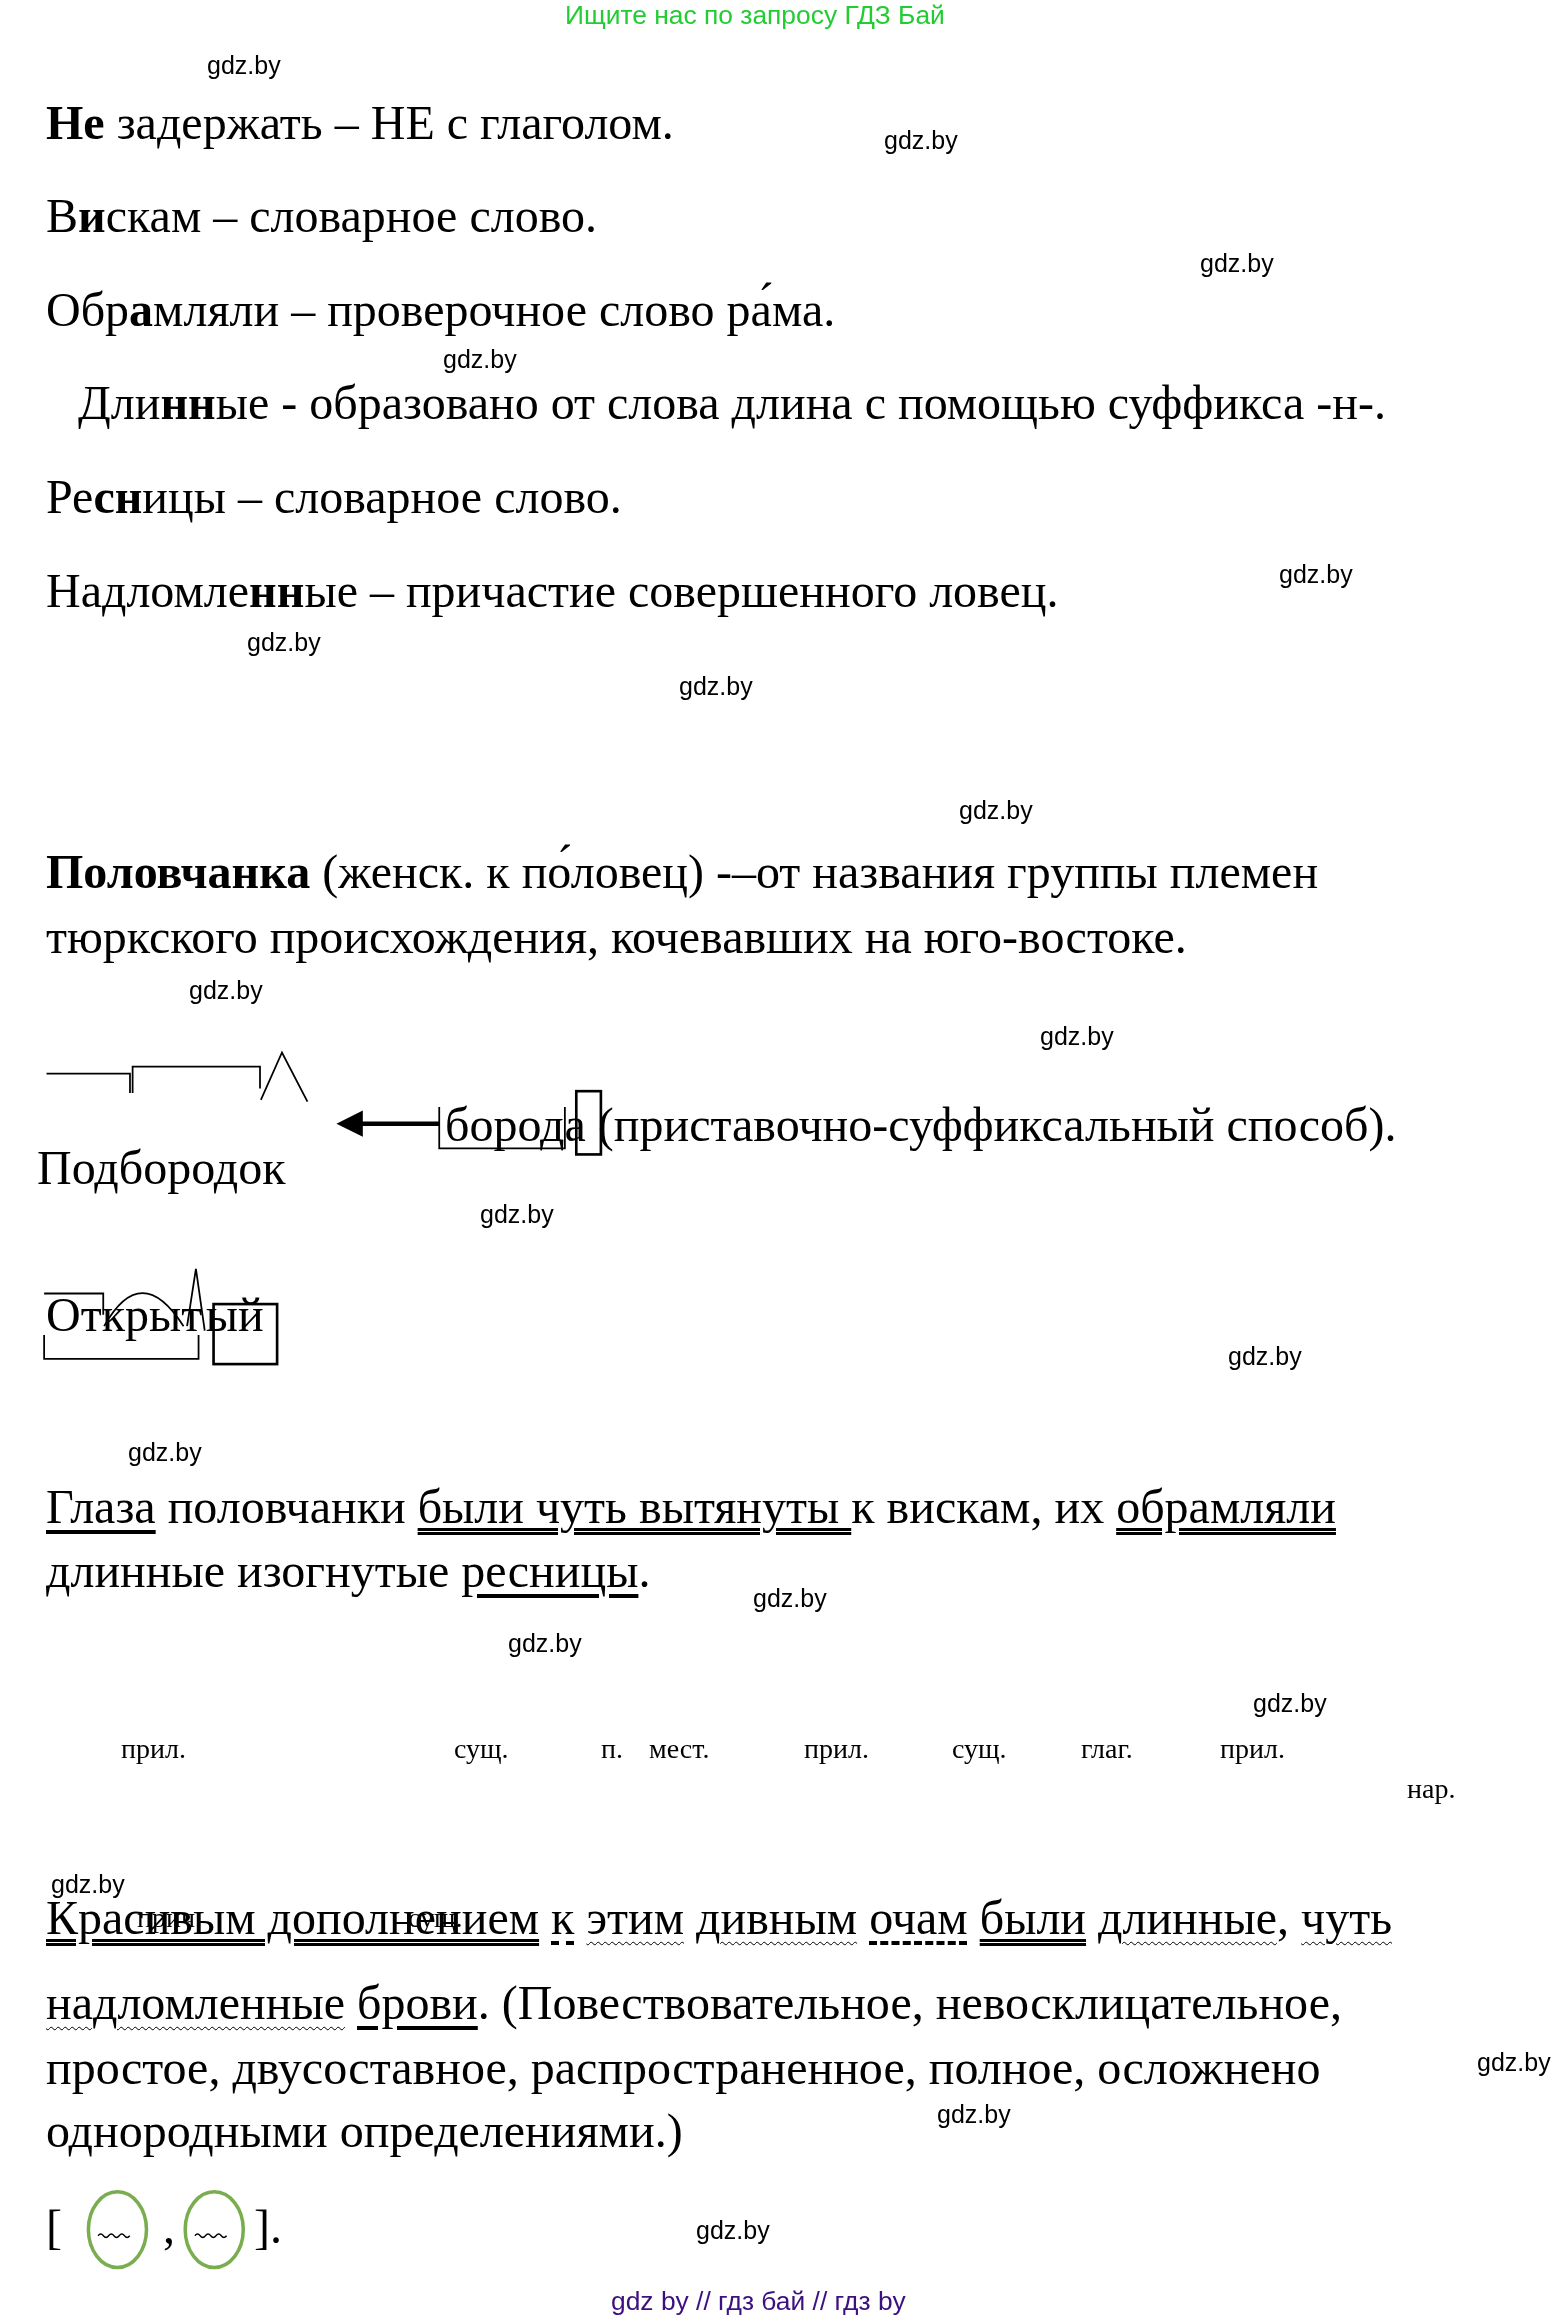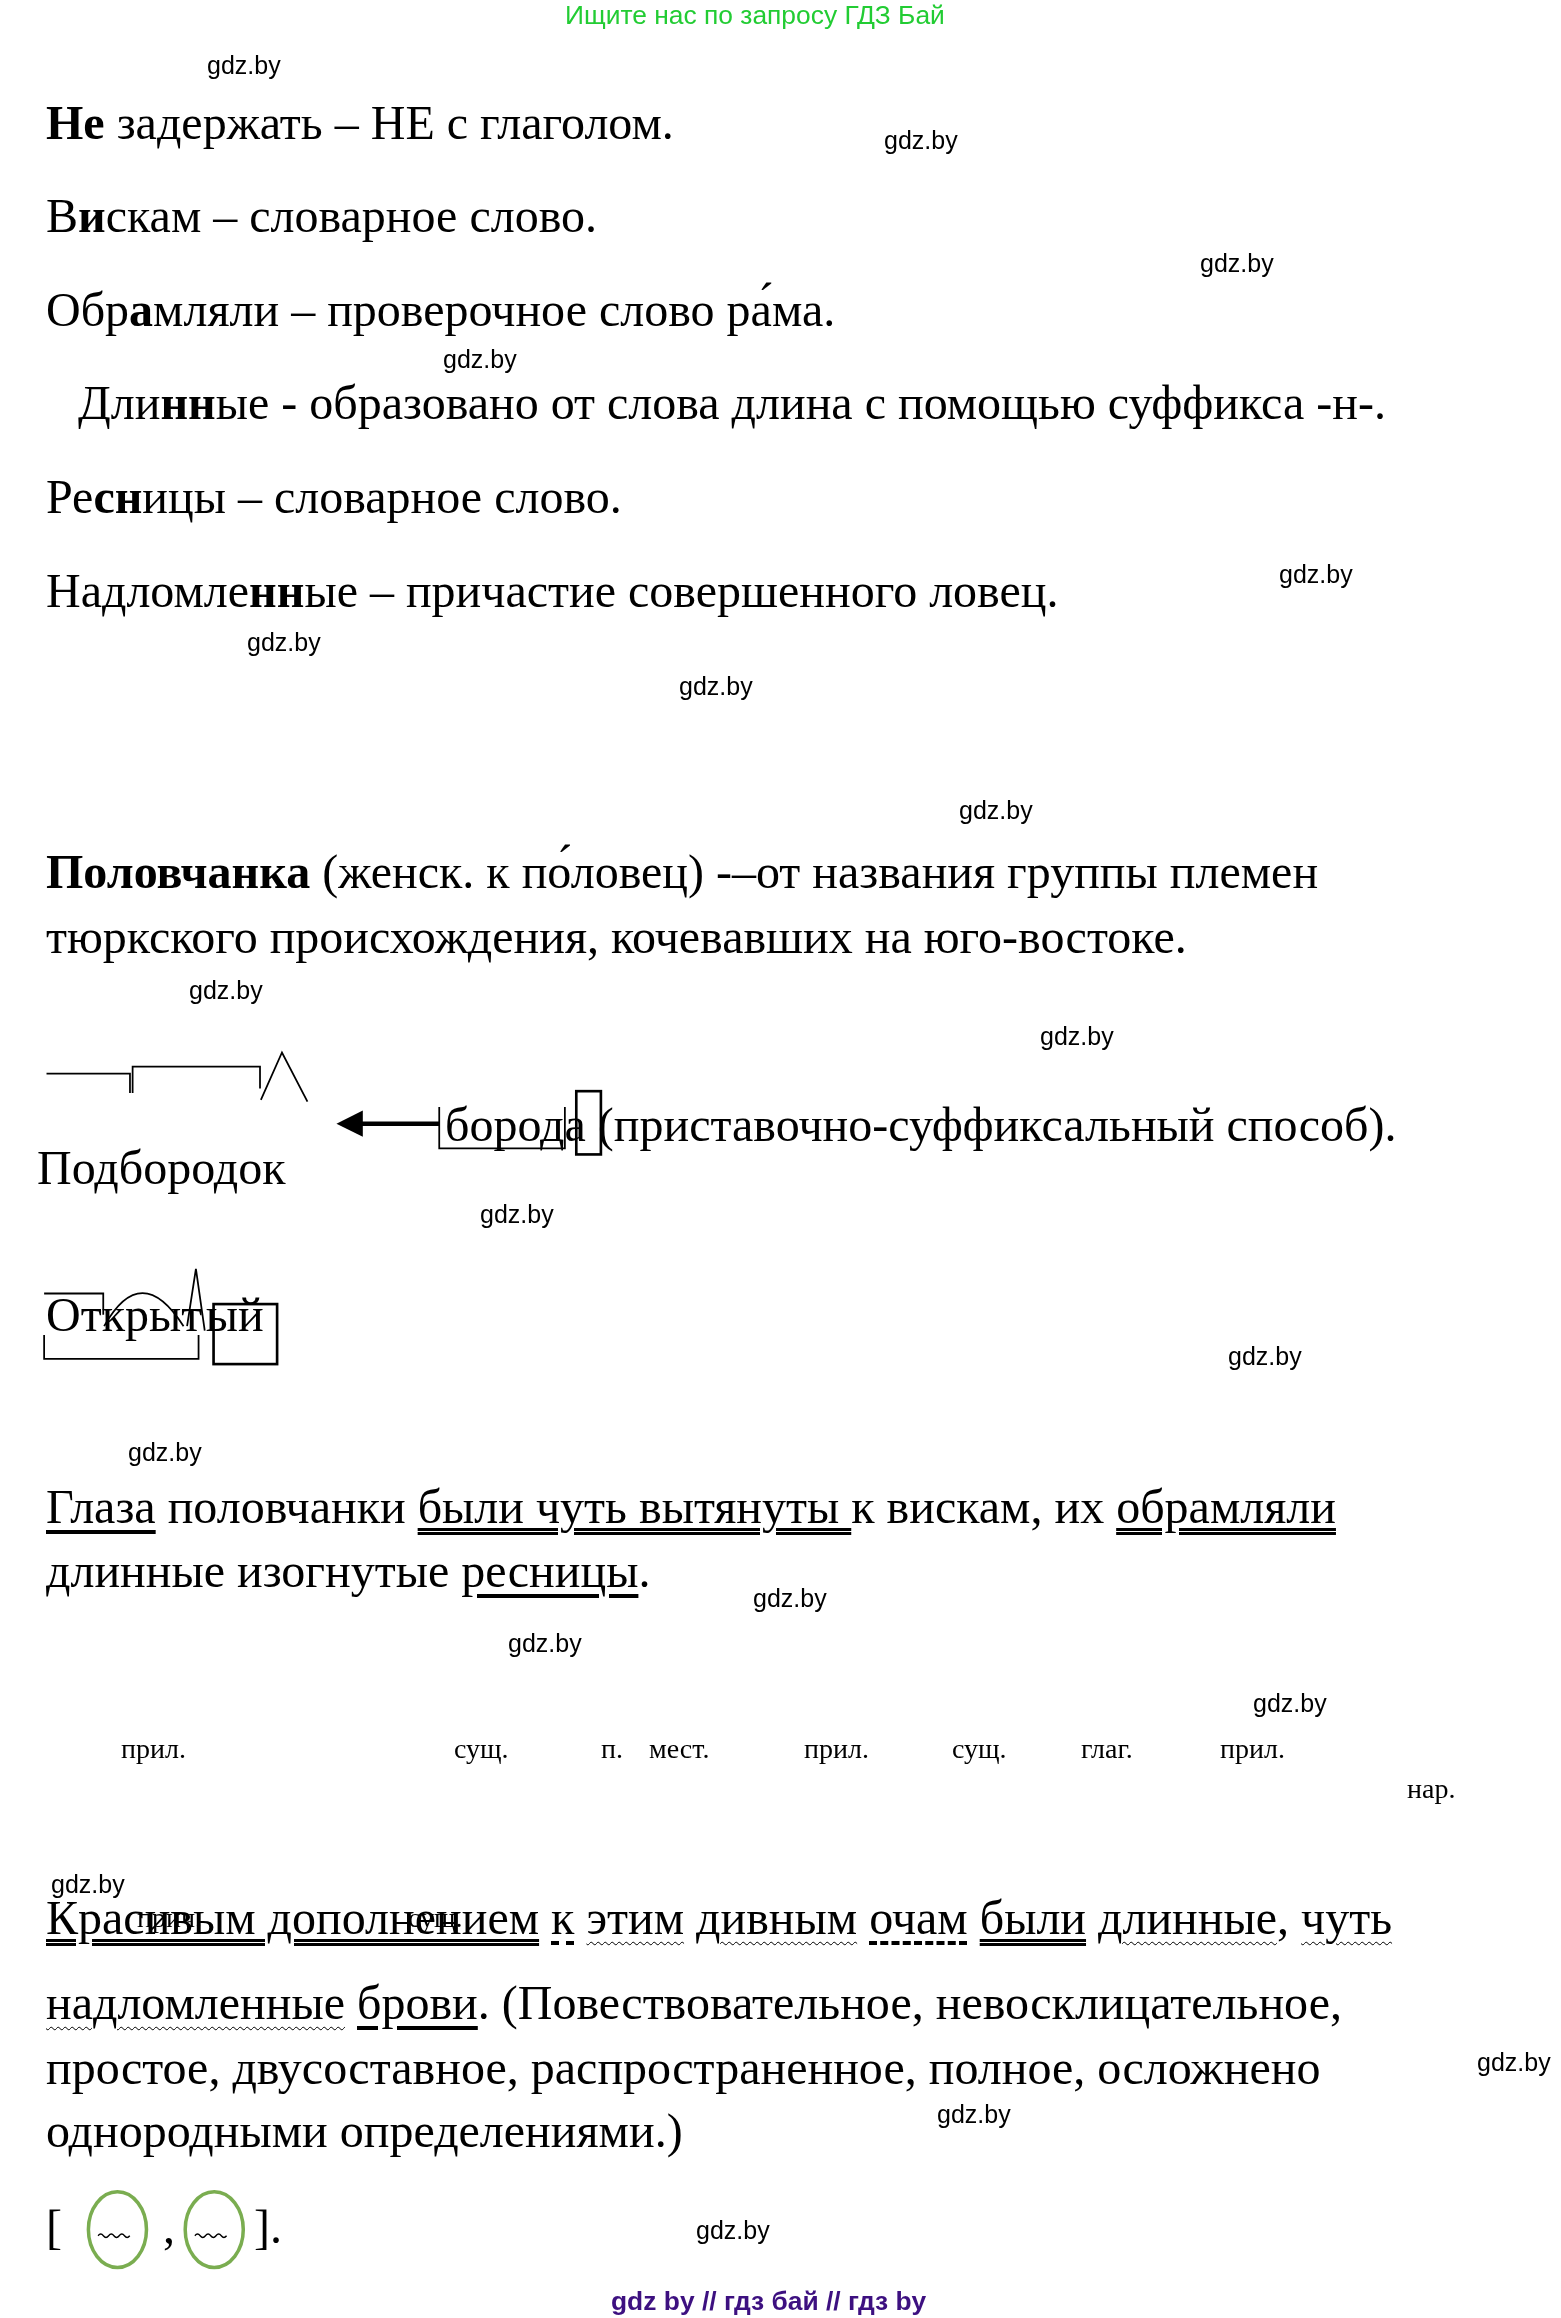--- a/index.html
+++ b/index.html
@@ -2,21 +2,21 @@
 <html style="font-size:14px"><head>
 <meta charset="utf-8">
 <style>
   html, body { margin: 0; padding: 0; background: #ffffff; }
   body { width: 1562px; height: 2319px; position: relative; overflow: hidden;
          font-family: "Liberation Serif", serif; color: #000; }
   .abs { position: absolute; white-space: nowrap; }
   .serif { font-family: "Liberation Serif", serif; font-size: 48px; line-height: 1; }
   .wm { font-family: "Liberation Sans", sans-serif; font-size: 25px; color: #000; }
   .header { font-family: "Liberation Sans", sans-serif; font-size: 26.4px; color: #22cc33; }
-  .footer { font-family: "Liberation Sans", sans-serif; font-size: 26.4px; color: #3d1080; font-weight: bold; }
+  .footer { font-family: "Liberation Sans", sans-serif; font-size: 26.4px; color: #3d1080; }
   b { font-weight: bold; }
   .pos { font-family: "Liberation Serif", serif; font-size: 28px; }
   .u1 { text-decoration: underline; text-decoration-thickness: 3.5px; text-underline-offset: 7px; }
   .u2 { text-decoration: underline double; text-decoration-thickness: 2.6px; text-underline-offset: 5.3px; }
   .uwave { text-decoration: underline wavy; text-decoration-thickness: 0.9px; text-underline-offset: 7px; }
   .udash { text-decoration: underline dashed; text-decoration-thickness: 3.5px; text-underline-offset: 7px; }
   svg.morph { position: absolute; overflow: visible; }
 </style>
 </head>
 <body>

